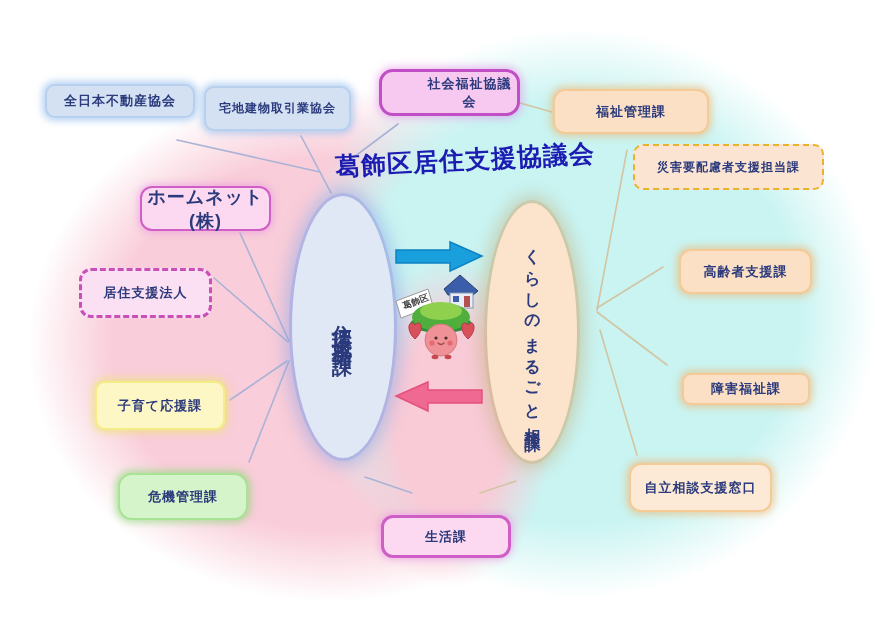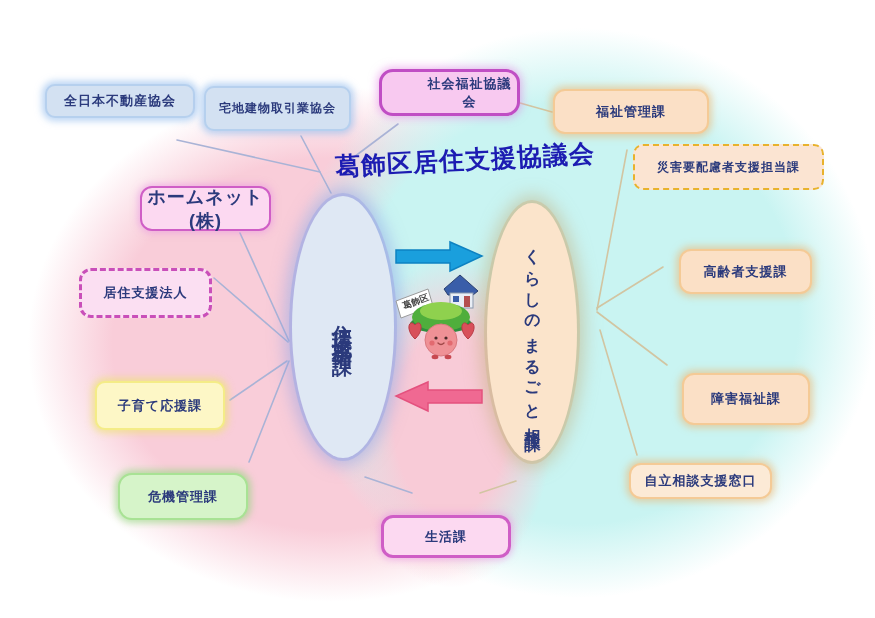--- a/index.html
+++ b/index.html
@@ -137,25 +137,25 @@
   </div>
 
   <div class="node peach-box" style="left:679px;top:249px;width:133px;height:45px;">
     <span>高齢者支援課</span>
   </div>
 
   <div class="node pink-box" style="left:381px;top:515px;width:130px;height:43px;border-width:3px;">
     <span>生活課</span>
   </div>
 
-  <div class="node peach-box" style="left:682px;top:373px;width:128px;height:52px;">
+  <div class="node peach-box" style="left:682px;top:373px;width:128px;height:32px;border-radius:9px;">
     <span>障害福祉課</span>
   </div>
 
-  <div class="node peach-box" style="left:629px;top:463px;width:143px;height:36px;background:#fcead6;text-align:center;">
+  <div class="node peach-box" style="left:629px;top:463px;width:143px;height:49px;background:#fcead6;text-align:center;">
     <span>自立相談支援窓口</span>
   </div>
 
   <div class="core-ellipse" id="core-left">
     <span class="v-label">住環境整備課</span>
   </div>
 
   <div class="core-ellipse" id="core-right">
     <span class="v-label">くらしのまるごと相談課</span>
   </div>

